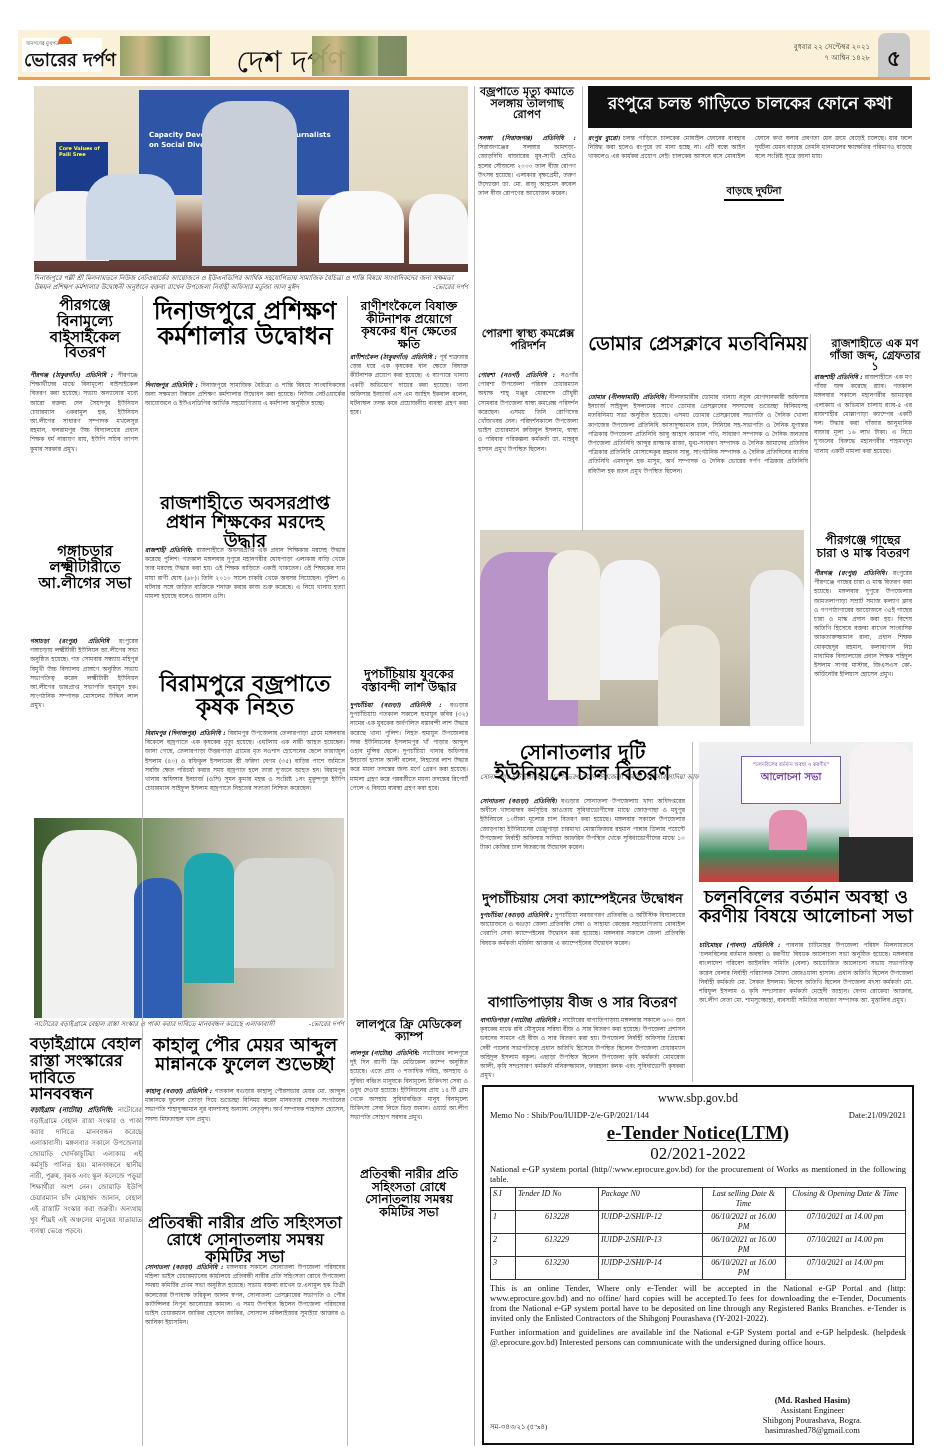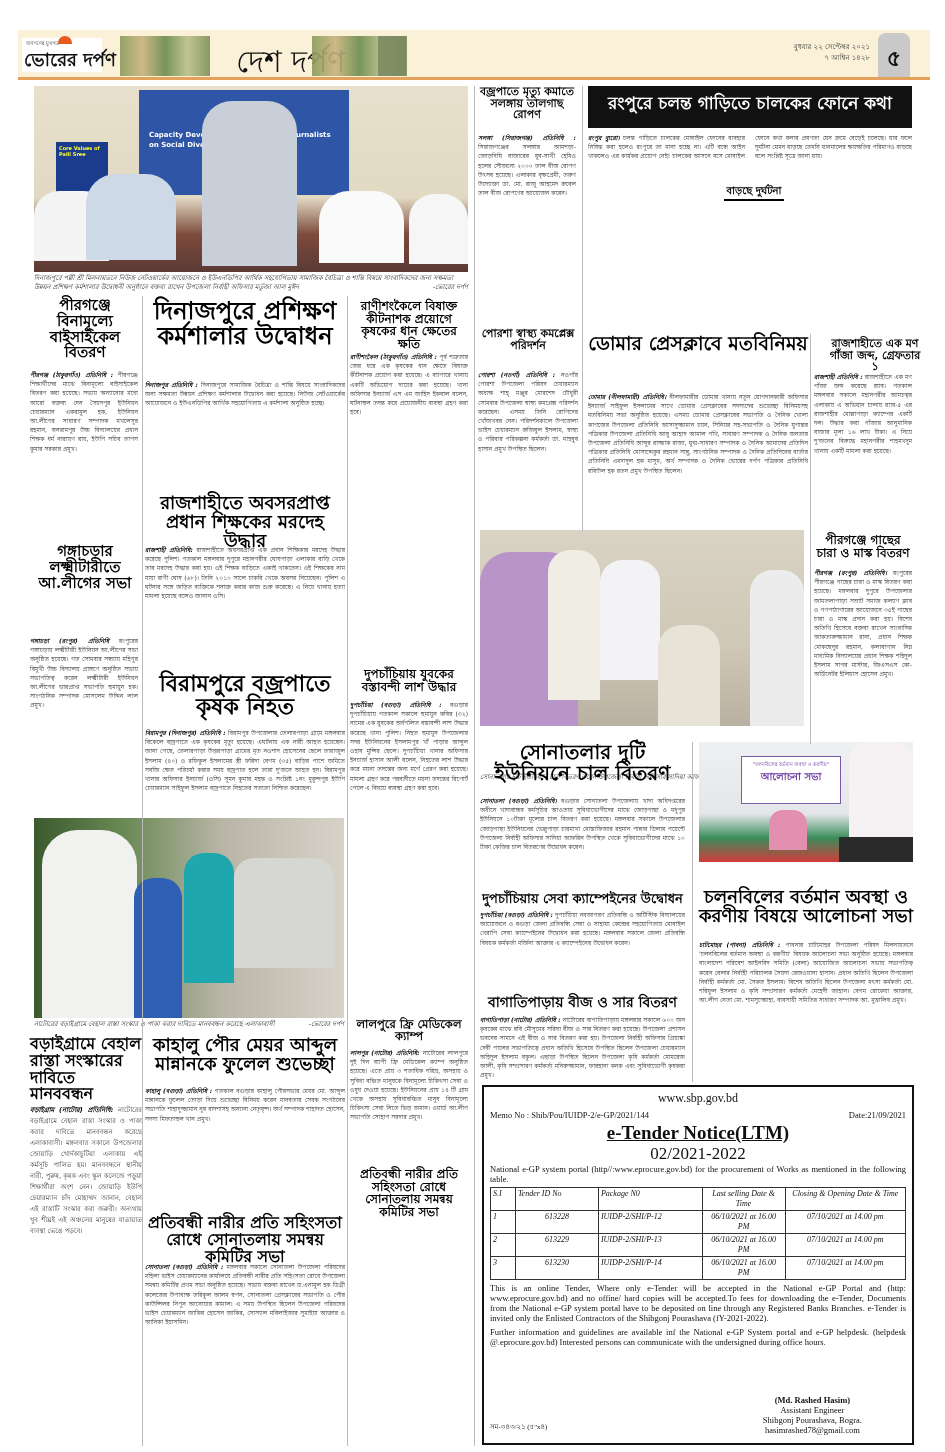--- a/index.html
+++ b/index.html
@@ -200,21 +200,21 @@
   <span class="dl">পীরগঞ্জ (রংপুর) প্রতিনিধি।</span>
   <span>রংপুরের পীরগঞ্জে গাছের চারা ও মাস্ক বিতরণ করা হয়েছে। মঙ্গলবার দুপুরে উপজেলার জামতলাপাড়া সম্রাট সমাজ কল্যাণ ক্লাব ও গণপাঠাগারের আয়োজনে ৩৫ই গাছের চারা ও মাস্ক প্রদান করা হয়। বিশেষ অতিথি হিসেবে বক্তব্য রাখেন সাংবাদিক আকতারুজ্জামান রানা, প্রধান শিক্ষক মোকছেদুর রহমান, কলাবাগান নিম্ন মাধ্যমিক বিদ্যালয়ের প্রধান শিক্ষক শহিদুল ইসলাম সাগর মাস্টার, জিএসএস কো-অর্ডিনেটর ইলিয়াস হোসেন প্রমুখ।</span>
 </div>
 
 <div class="abs hl" style="left:480px;top:742px;width:205px;font-size:20px;">সোনাতলার দুটি ইউনিয়নে চাল বিতরণ</div>
 <div class="abs body-text" style="left:480px;top:796px;width:205px;height:92px;">
   <span class="dl">সোনাতলা (বগুড়া) প্রতিনিধি।</span>
   <span>বগুড়ার সোনাতলা উপজেলায় খাদ্য অধিদপ্তরের অধীনে খাদ্যবান্ধব কর্মসূচির আওতায় সুবিধাভোগীদের মাঝে জোড়গাছা ও মধুপুর ইউনিয়নে ১০টাকা মূল্যের চাল বিতরণ করা হয়েছে। মঙ্গলবার সকালে উপজেলার জোড়গাছা ইউনিয়নের ভেল্লুপাড়া চারমাথা মোস্তাফিজার রহমান পান্নার ডিলার পয়েন্টে উপজেলা নির্বাহী অফিসার সাদিয়া আফরিন উপস্থিত থেকে সুবিধাভোগীদের মাঝে ১০ টাকা কেজির চাল বিতরণের উদ্বোধন করেন।</span>
 </div>
 
-<div class="abs photo" style="left:699px;top:742px;width:214px;height:120px;background:linear-gradient(180deg,#eef0f2 0%,#e4e6ea 60%,#3a8c5a 80%,#d23b3b 100%);">
+<div class="abs photo" style="left:699px;top:742px;width:214px;height:140px;background:linear-gradient(180deg,#eef0f2 0%,#e4e6ea 60%,#3a8c5a 80%,#d23b3b 100%);">
   <div class="abs" style="left:42px;top:14px;width:100px;height:48px;background:#fff;border:1px solid #7a5aa8;text-align:center;">
     <div style="font-size:5px;color:#6b3aa0;padding-top:4px;">"চলনবিলের বর্তমান অবস্থা ও করণীয়"</div>
     <div style="font-size:10px;color:#6b3aa0;font-weight:bold;">আলোচনা সভা</div>
   </div>
   <div class="abs" style="left:150px;top:0;width:64px;height:110px;background:#f6f2f3;border-radius:20px 20px 0 0;"></div>
   <div class="abs" style="left:140px;top:95px;width:74px;height:45px;background:#2a2a2a;"></div>
   <div class="abs" style="left:70px;top:68px;width:38px;height:40px;background:#e38fb0;border-radius:14px 14px 0 0;"></div>
 </div>
 
 <div class="abs hl" style="left:480px;top:892px;width:205px;font-size:13px;">দুপচাঁচিয়ায় সেবা ক্যাম্পেইনের উদ্বোধন</div>

